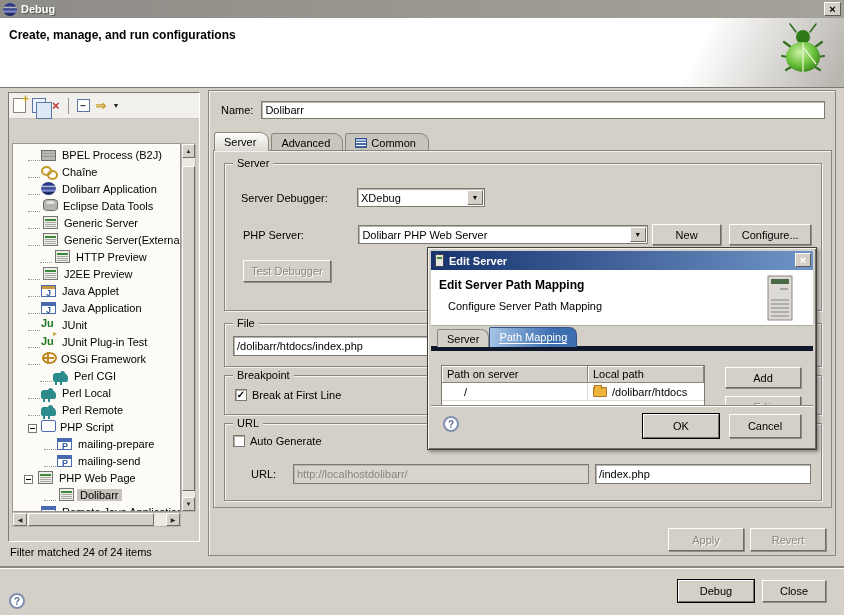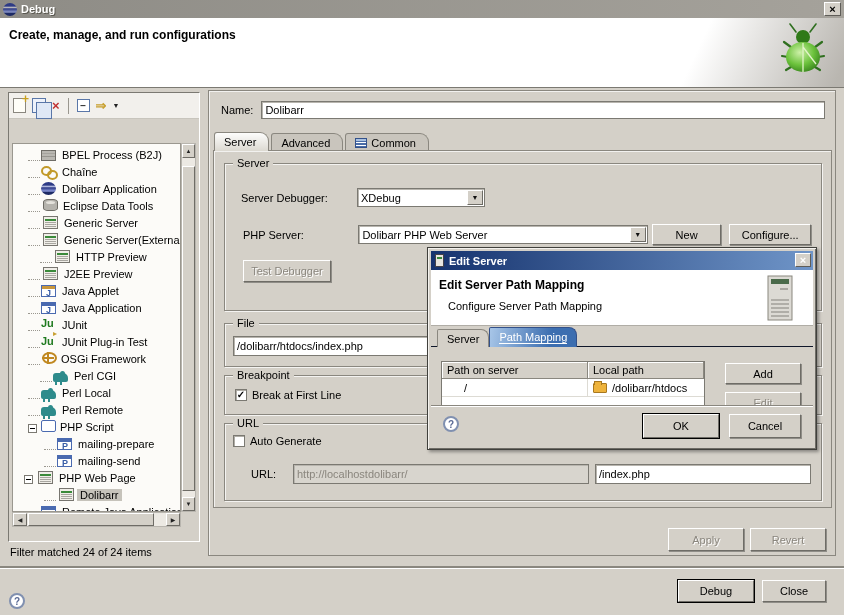--- a/index.html
+++ b/index.html
@@ -166,21 +166,21 @@
   .dlg-head h2 { font-size:12px; position:absolute; left:8px; top:8px; }
   .dlg-head .sub { position:absolute; left:17px; top:30px; }
   .dlg-tower { position:absolute; right:18px; top:5px; }
   .dlg-tabs { position:absolute; left:9px; top:78px; display:flex; align-items:flex-end; height:21px; z-index:2;}
   .dlg-tab { height:18px; padding:0 9px; display:flex; align-items:center; border:1px solid #8a877f;
     border-bottom:none; border-radius:2px 8px 0 0; background:#d4d0c8; }
   .dlg-tab.active { height:20px; background:linear-gradient(100deg,#a8c6e8,#3c6eb0 70%);
     border-color:#33518a; color:#fff; }
   .dlg-tab.active span { border-bottom:1px solid #fff; }
   .dlg-content { position:absolute; left:3px; top:98px; right:3px; height:61px;
-    border-top:1px solid #0f172a; overflow:hidden; background:#d4d0c8; }
+    border-top:5px solid #0f172a; overflow:hidden; background:#d4d0c8; }
   .maptable { position:absolute; left:10px; top:14px; width:264px; background:#fff;
     border:1px solid #7b7972; }
   .mt-header { display:flex; }
   .mt-header .mt-cell { background:#d4d0c8; border-right:1px solid #8a877f;
     border-bottom:1px solid #8a877f; box-shadow:inset 1px 1px 0 #fff; font-weight:normal; }
   .mt-cell { height:17px; display:flex; align-items:center; padding:0 5px; overflow:hidden; white-space:nowrap; }
   .mt-c1 { width:146px; flex:0 0 146px; } .mt-c2 { flex:1; }
   .mt-row { display:flex; border-bottom:1px solid #dddbd4; }
   .mt-row .mt-c1 { border-right:1px solid #dddbd4; padding-left:22px; }
   .folder { width:14px; height:10px; background:#eeb33c; border:1px solid #a87820;

